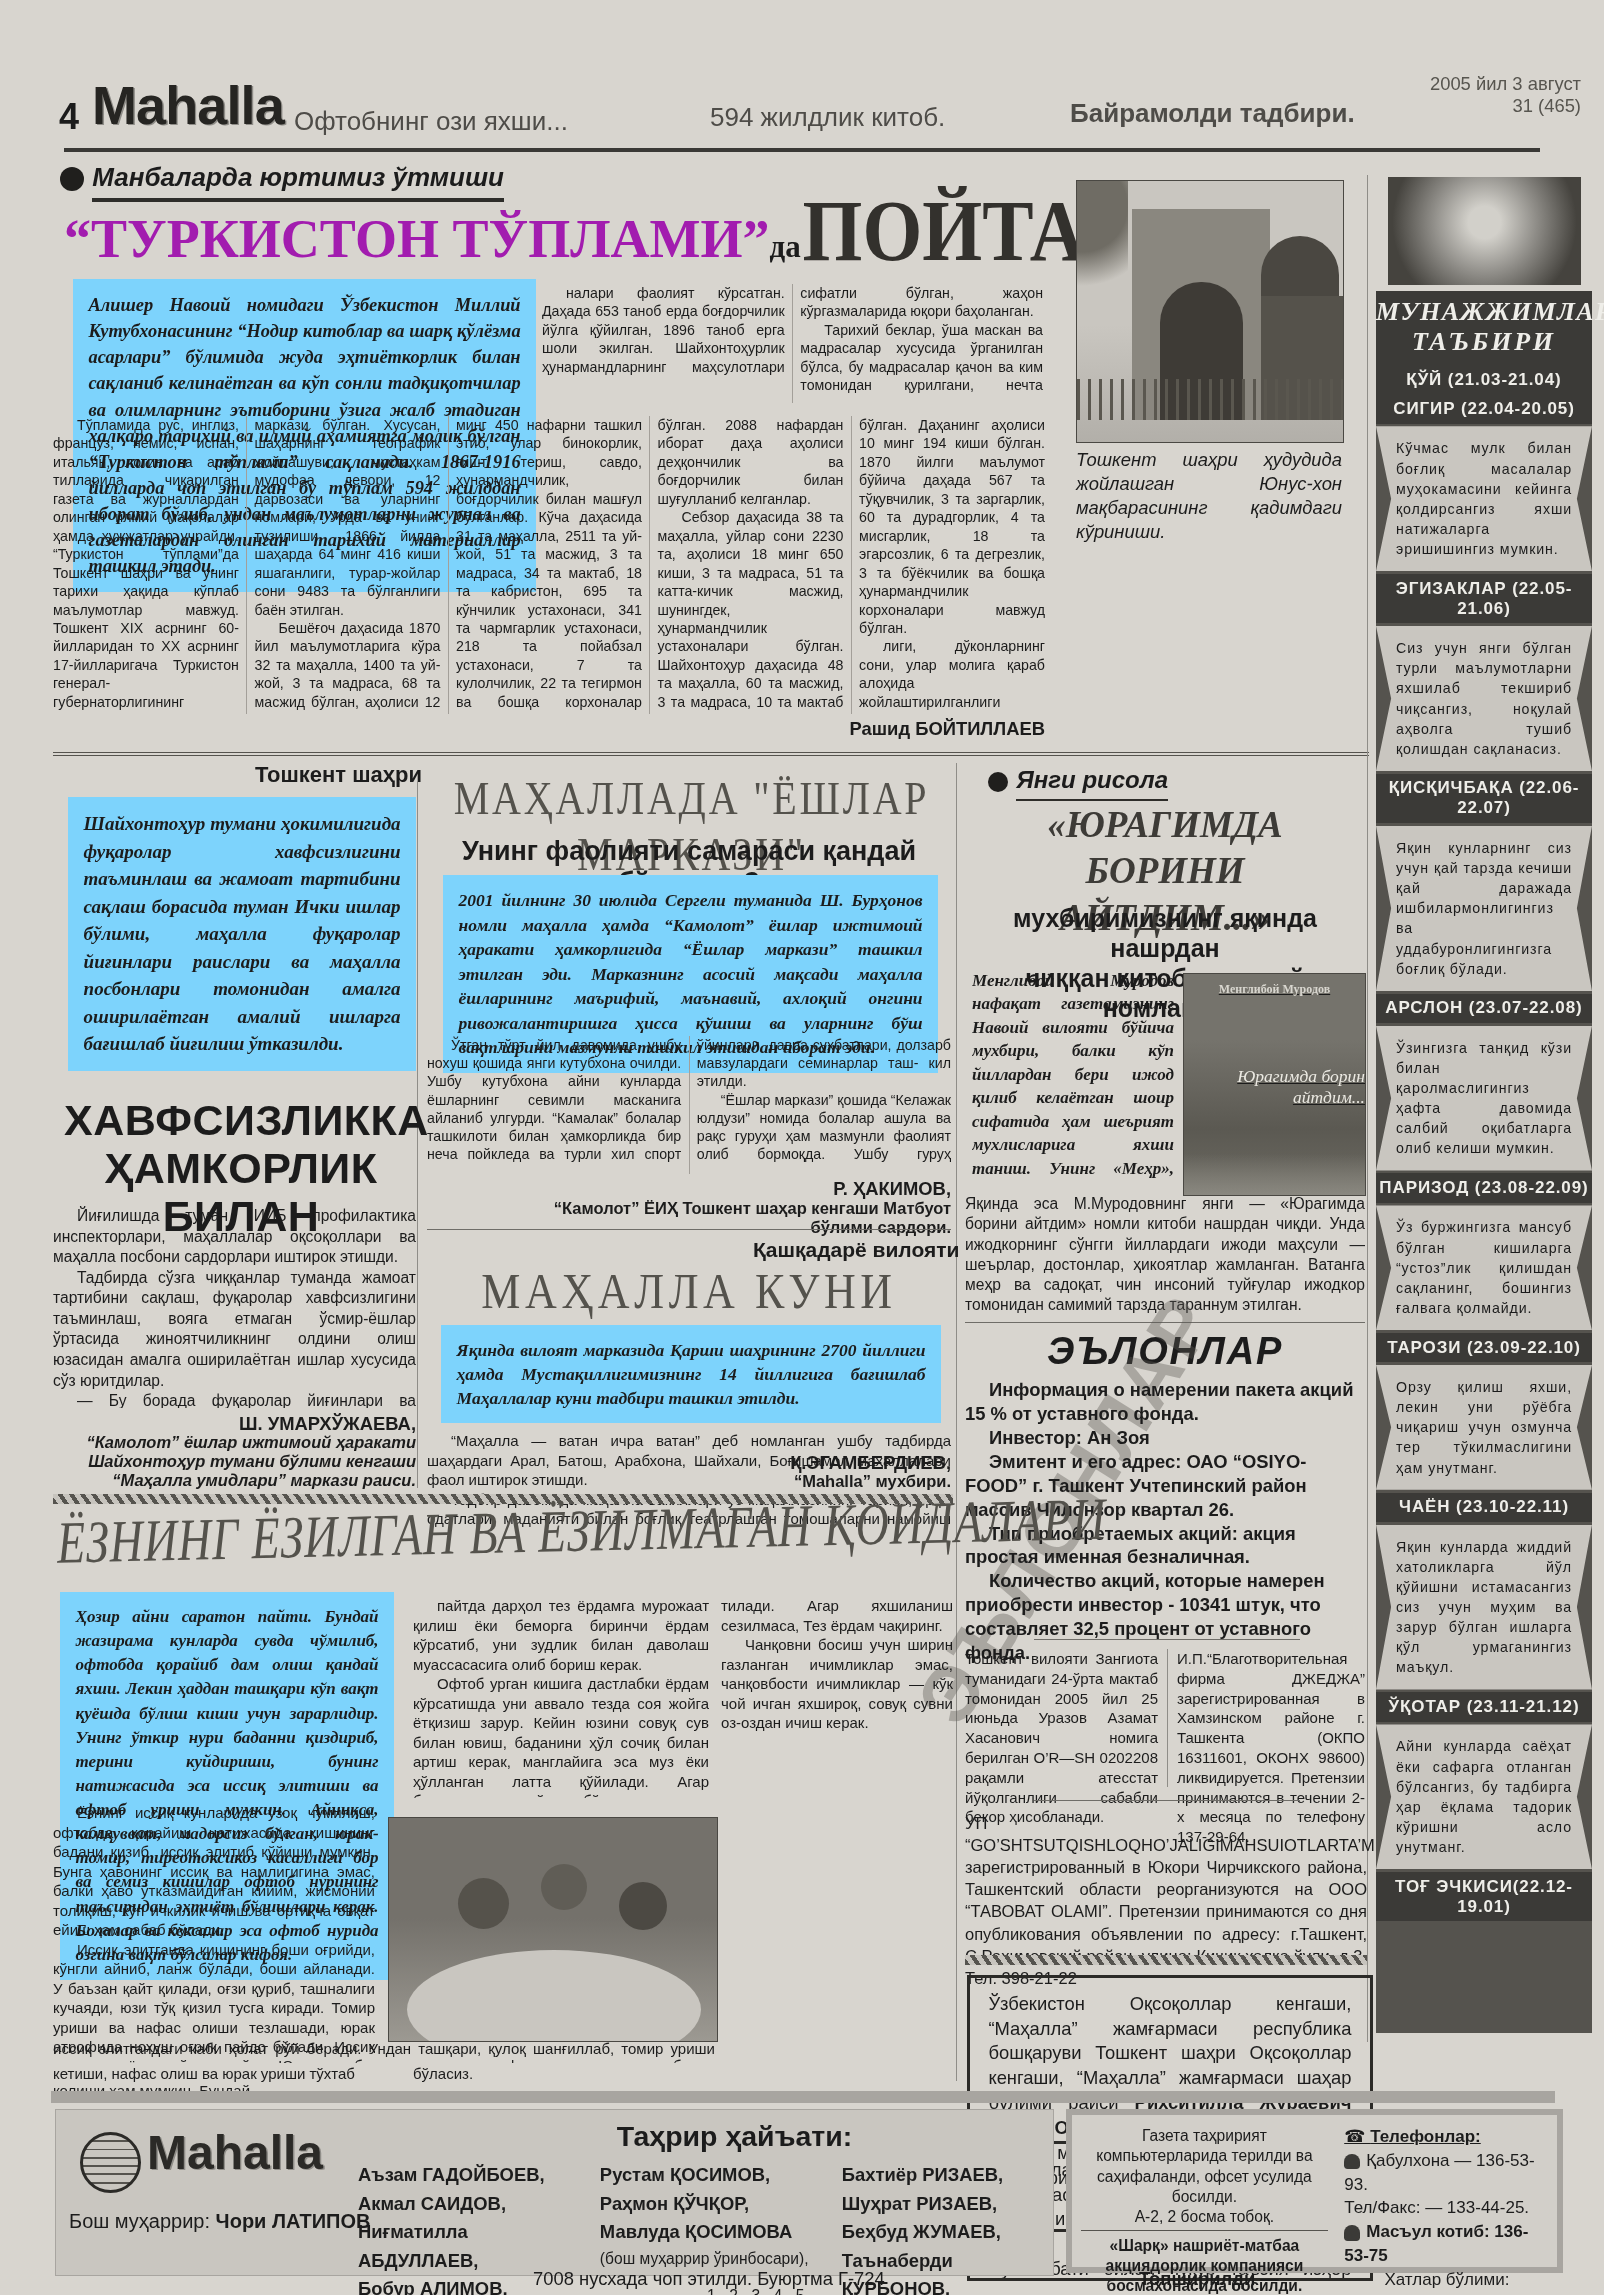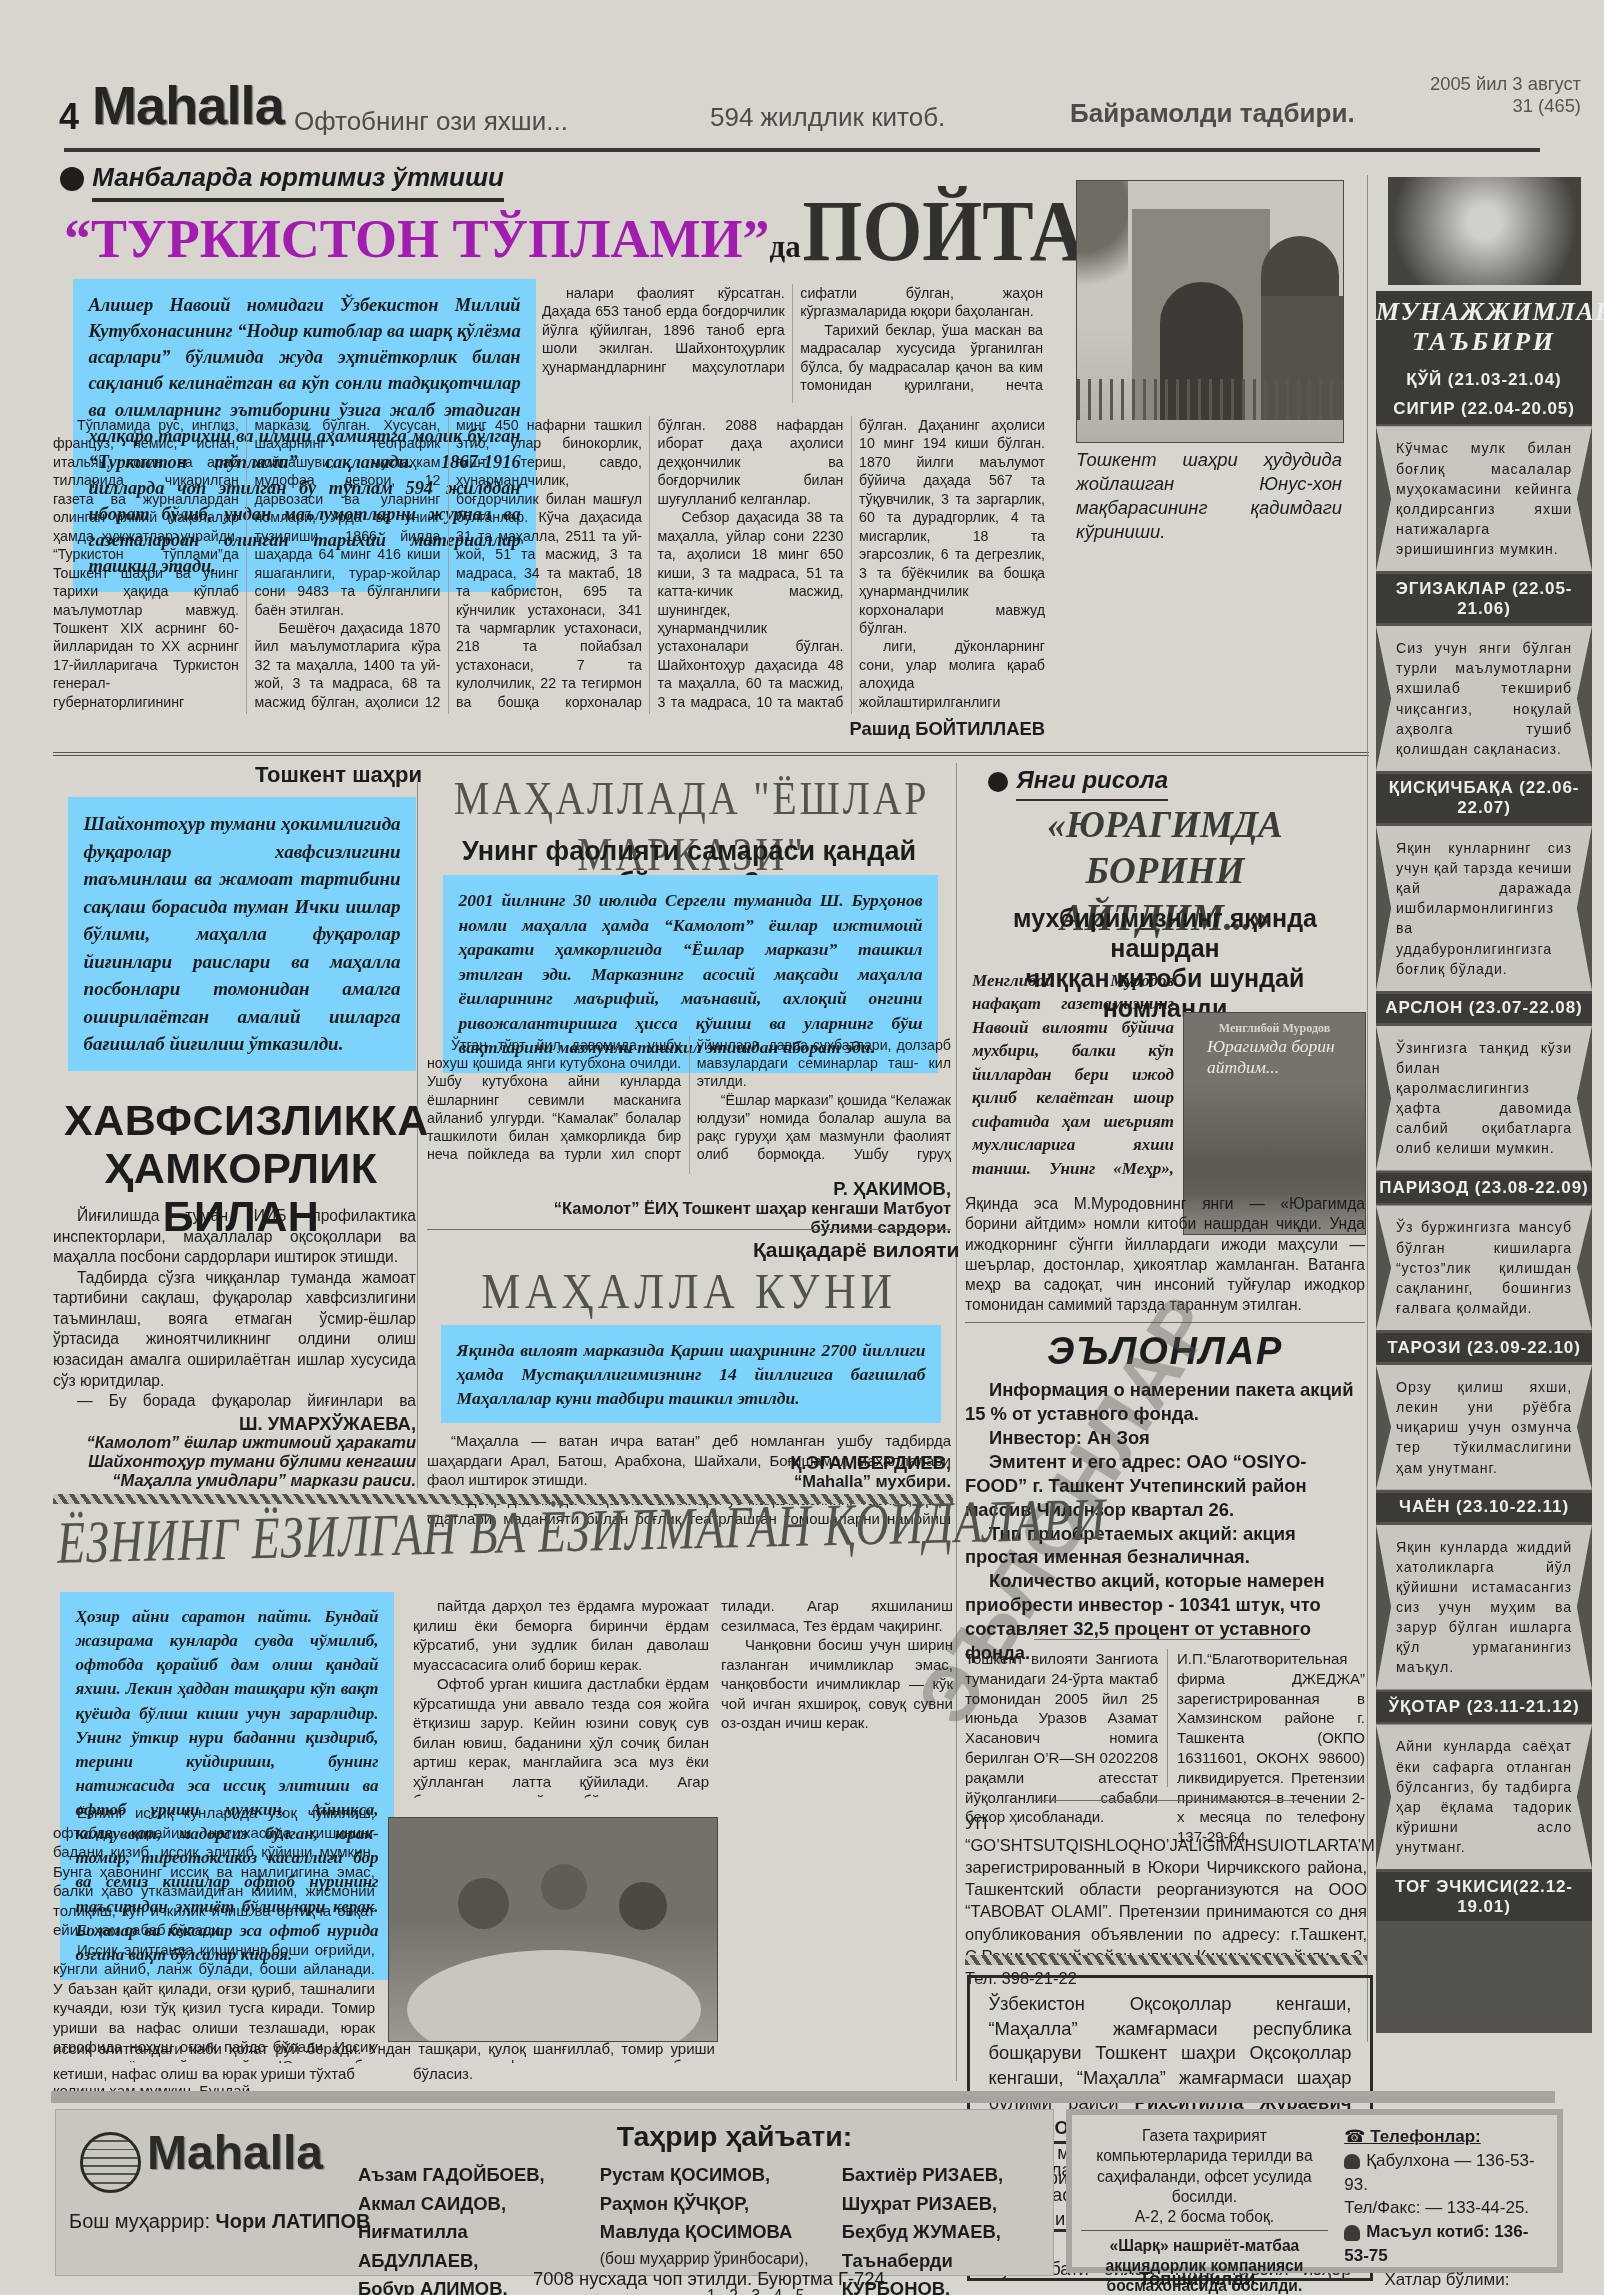--- a/index.html
+++ b/index.html
@@ -134,23 +134,23 @@
   <div class="abs serif" style="left:965px;top:802px;width:400px;text-align:center;font-size:37px;font-style:italic;font-weight:bold;color:#3d3b37;line-height:1.25;">
     <div>«ЮРАГИМДА БОРИНИ</div>
     <div>АЙТДИМ...»</div>
   </div>
   <div class="abs" style="left:965px;top:903px;width:400px;text-align:center;font-weight:bold;font-size:25px;line-height:1.2;">
     <div>мухбиримизнинг яқинда нашрдан</div>
     <div>чиққан китоби шундай номланди</div>
   </div>
   <div class="abs serif jus" style="left:972px;top:969px;width:202px;height:216px;font-size:17px;font-style:italic;font-weight:bold;line-height:1.38;overflow:hidden;">Менглибой Муродов нафақат газетамизнинг Навоий вилояти бўйича мухбири, балки кўп йиллардан бери ижод қилиб келаётган шоир сифатида ҳам шеърият мухлисларига яхши таниш. Унинг «Меҳр», «Хосиятли кун», «Дийдор» каби тўпламлари чоп этилган.</div>
 
-  <div class="abs photo-frame" style="left:1183px;top:1012px;width:181px;height:221px;background:linear-gradient(180deg,#75736c 0 30%,#5b5952 70%,#6c6a62 100%);">
+  <div class="abs photo-frame" style="left:1183px;top:973px;width:181px;height:221px;background:linear-gradient(180deg,#75736c 0 30%,#5b5952 70%,#6c6a62 100%);text-decoration:underline;">
     <div style="text-align:center;margin-top:8.3px;font-size:12px;color:#d8d6cf;font-weight:bold;" class="serif">Менглибой Муродов</div>
-    <div style="text-align:left;font-size:17.5px;color:#eceae3;font-style:italic;padding-left:23px;" class="serif">Юрагимда борин айтдим...</div>
+    <div style="text-align:right;margin-top:69px;font-size:17.5px;color:#eceae3;font-style:italic;" class="serif">Юрагимда борин айтдим...</div>
     <div class="abs" style="left:0;bottom:0;width:100%;height:41px;background:linear-gradient(180deg,transparent,#8a8880);"></div>
   </div>
   <div class="abs jus" style="left:965px;top:1194px;width:400px;height:119px;font-size:15.6px;line-height:1.3;overflow:hidden;">Яқинда эса М.Муродовнинг янги — «Юрагимда борини айтдим» номли китоби нашрдан чиқди. Унда ижодкорнинг сўнгги йиллардаги ижоди маҳсули — шеърлар, достонлар, ҳикоятлар жамланган. Ватанга меҳр ва садоқат, чин инсоний туйғулар ижодкор томонидан самимий тарзда тараннум этилган.</div>
 
   <div class="abs thin" style="left:965px;top:1322px;width:400px;"></div>
   <div class="abs" style="left:965px;top:1330px;width:400px;text-align:center;font-size:38px;font-weight:bold;font-style:italic;letter-spacing:1.8px;">ЭЪЛОНЛАР</div>
   <div class="abs" style="left:992px;top:1447px;width:349px;height:413px;transform:rotate(-58deg);font-size:78px;font-weight:bold;color:rgba(92,90,85,0.38);letter-spacing:3.7px;white-space:nowrap;">ЭЪЛОНЛАР</div>
   <div class="abs" style="left:965px;top:1378px;width:402px;">
     <div class="ann-bold para">Информация о намерении пакета акций 15 % от уставного фонда.</div>
     <div class="ann-bold para">Инвестор: Ан Зоя</div>

